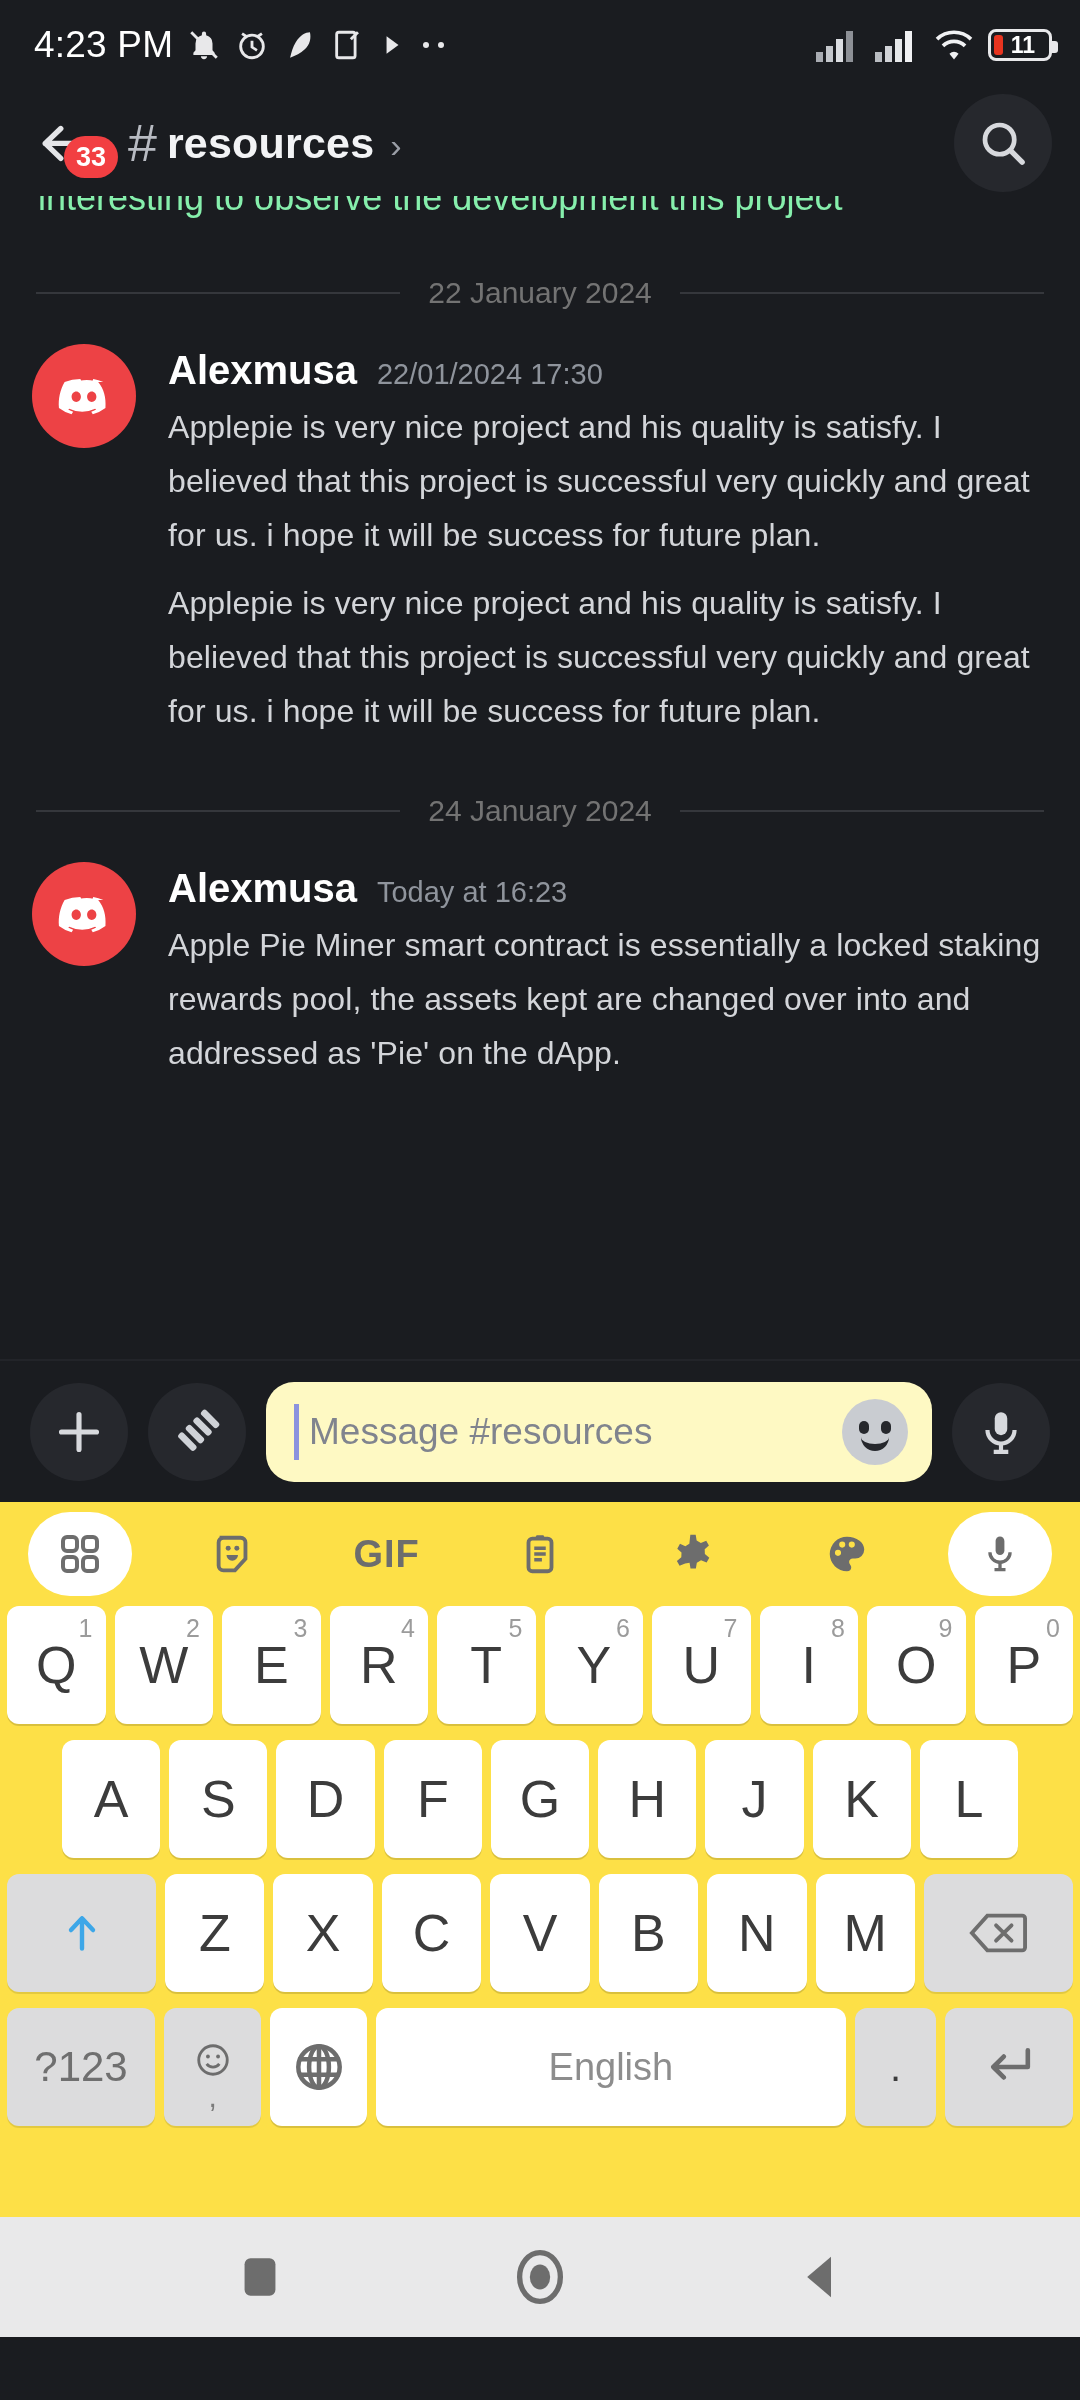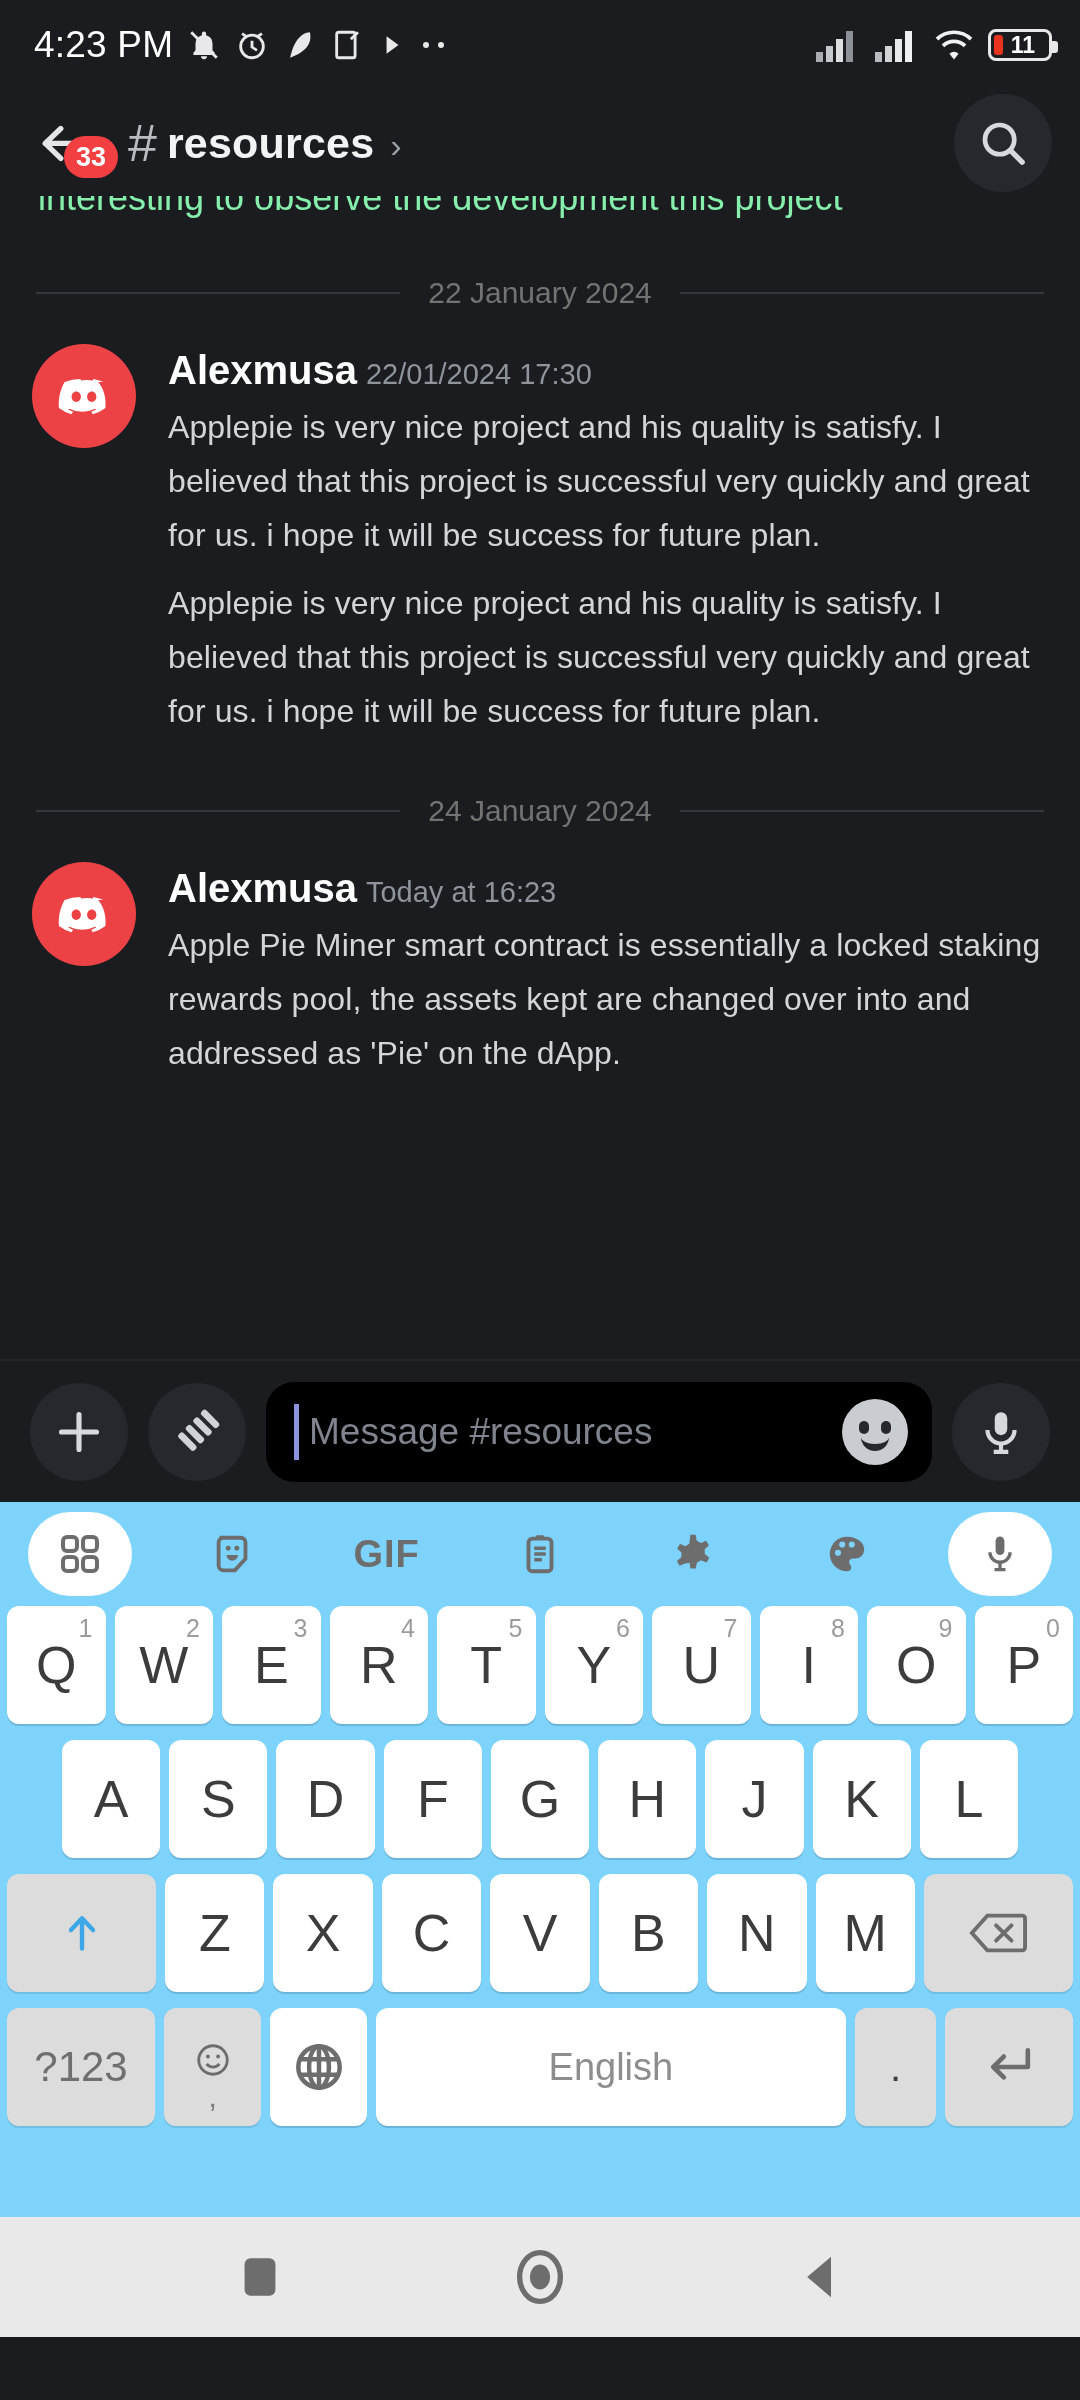--- a/index.html
+++ b/index.html
@@ -71,57 +71,57 @@
   }
   .divider .ln{ flex:1; height:2px; background:#35373c; }
   .divider .lbl{ color:#737373; font-size:30px; font-weight:400; padding:0 28px; white-space:nowrap; }
 
   .msg{ display:flex; padding:34px 38px 0 32px; }
   .avatar{
     width:104px; height:104px; border-radius:50%; background:#ed4245;
     flex:0 0 104px; display:flex; align-items:center; justify-content:center;
   }
   .msg-body{ flex:1; padding-left:32px; padding-top:4px; }
-  .msg-head{ display:flex; align-items:baseline; gap:9px; }
+  .msg-head{ display:flex; align-items:baseline; gap:20px; }
   .author{ color:#ffffff; font-size:40px; font-weight:700; }
   .stamp{ color:#8f949c; font-size:29px; }
   .msg-text{
     color:#d3d5d9; font-size:32px; line-height:54px; margin-top:7px;
     letter-spacing:.1px;
   }
   .msg-text + .msg-text{ margin-top:14px; }
 
   
   .input-bar{
     height:143px; background:#1a1c20; border-top:2px solid #222429;
     display:flex; align-items:center; padding:0 30px; gap:20px;
   }
   .round-btn{
     width:98px; height:98px; border-radius:50%; background:#26282d;
     flex:0 0 98px; display:flex; align-items:center; justify-content:center;
   }
   .msg-input{
-    flex:1; height:100px; background:#000000; border-radius:28px;
+    flex:1; height:100px; background:#fef9c3; border-radius:28px;
     display:flex; align-items:center; padding:0 24px 0 28px; position:relative;
   }
   .caret{ width:5px; height:56px; background:#8b93de; flex:0 0 5px; }
   .placeholder{ color:#80848e; font-size:37px; margin-left:10px; flex:1; }
   .smiley{
     width:66px; height:66px; border-radius:50%; background:#c9ccd1;
     position:relative; flex:0 0 66px;
   }
   .smiley i{ position:absolute; width:10px; height:13px; background:#26282d; border-radius:5px; top:22px; }
   .smiley i.l{ left:17px; } .smiley i.r{ right:17px; }
   .smiley b{
     position:absolute; left:19px; bottom:14px; width:28px; height:14px;
     border-bottom:7px solid #26282d; border-radius:0 0 16px 16px;
   }
 
   
-  .kb{ background:#7dd3fc; height:715px; padding:0; }
+  .kb{ background:#fde047; height:715px; padding:0; }
   .kb-toolbar{
     height:104px; display:flex; align-items:center; justify-content:space-between;
     padding:0 28px;
   }
   .kb-tool{
     width:104px; height:84px; display:flex; align-items:center; justify-content:center;
   }
   .kb-tool.pill{ background:#ffffff; border-radius:42px; width:104px; height:84px; }
   .gif-text{ color:#6d6d6d; font-size:38px; font-weight:700; letter-spacing:1px; }
 

